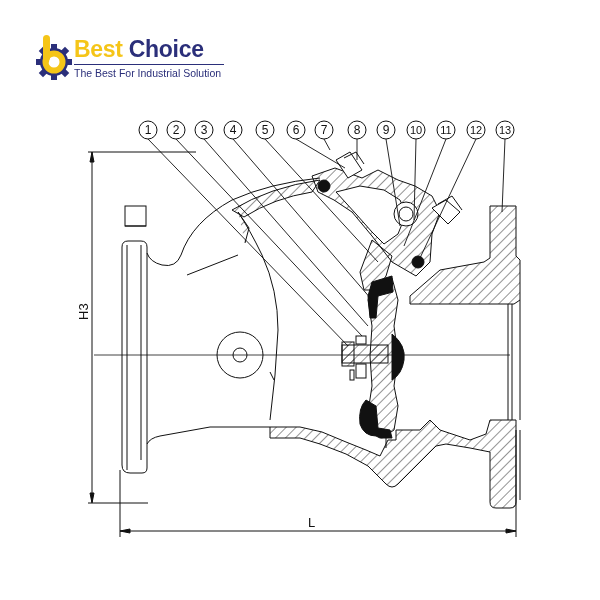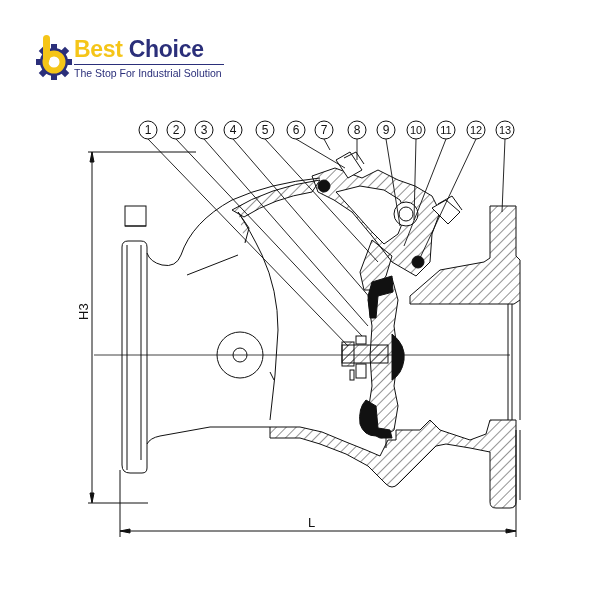--- a/index.html
+++ b/index.html
@@ -34,21 +34,21 @@
     <circle cx="20" cy="28" r="9" fill="#ffffff"></circle>
     <rect x="9" y="1" width="7" height="28" rx="3.5" fill="#f5c518"></rect>
     <circle cx="20" cy="28" r="8.5" fill="none" stroke="#f5c518" stroke-width="6"></circle>
     <circle cx="20" cy="28" r="5" fill="#ffffff"></circle>
   </svg>
   <div class="logo-title">
     <span class="w1">Best</span>
     <span class="w2">Choice</span>
   </div>
   <div class="logo-rule"></div>
-  <div class="logo-tag">The Stop For Industrial Solution</div>
+  <div class="logo-tag">The Best For Industrial Solution</div>
 </div>
 
 <svg class="drawing" width="600" height="600" viewBox="0 0 600 600">
   <defs>
     <pattern id="hatch" patternUnits="userSpaceOnUse" width="7" height="7" patternTransform="rotate(45)">
       <line x1="0" y1="0" x2="0" y2="7" stroke="#111" stroke-width="0.9"></line>
     </pattern>
   </defs>
 
   <g fill="none" stroke="#111" stroke-width="1">

